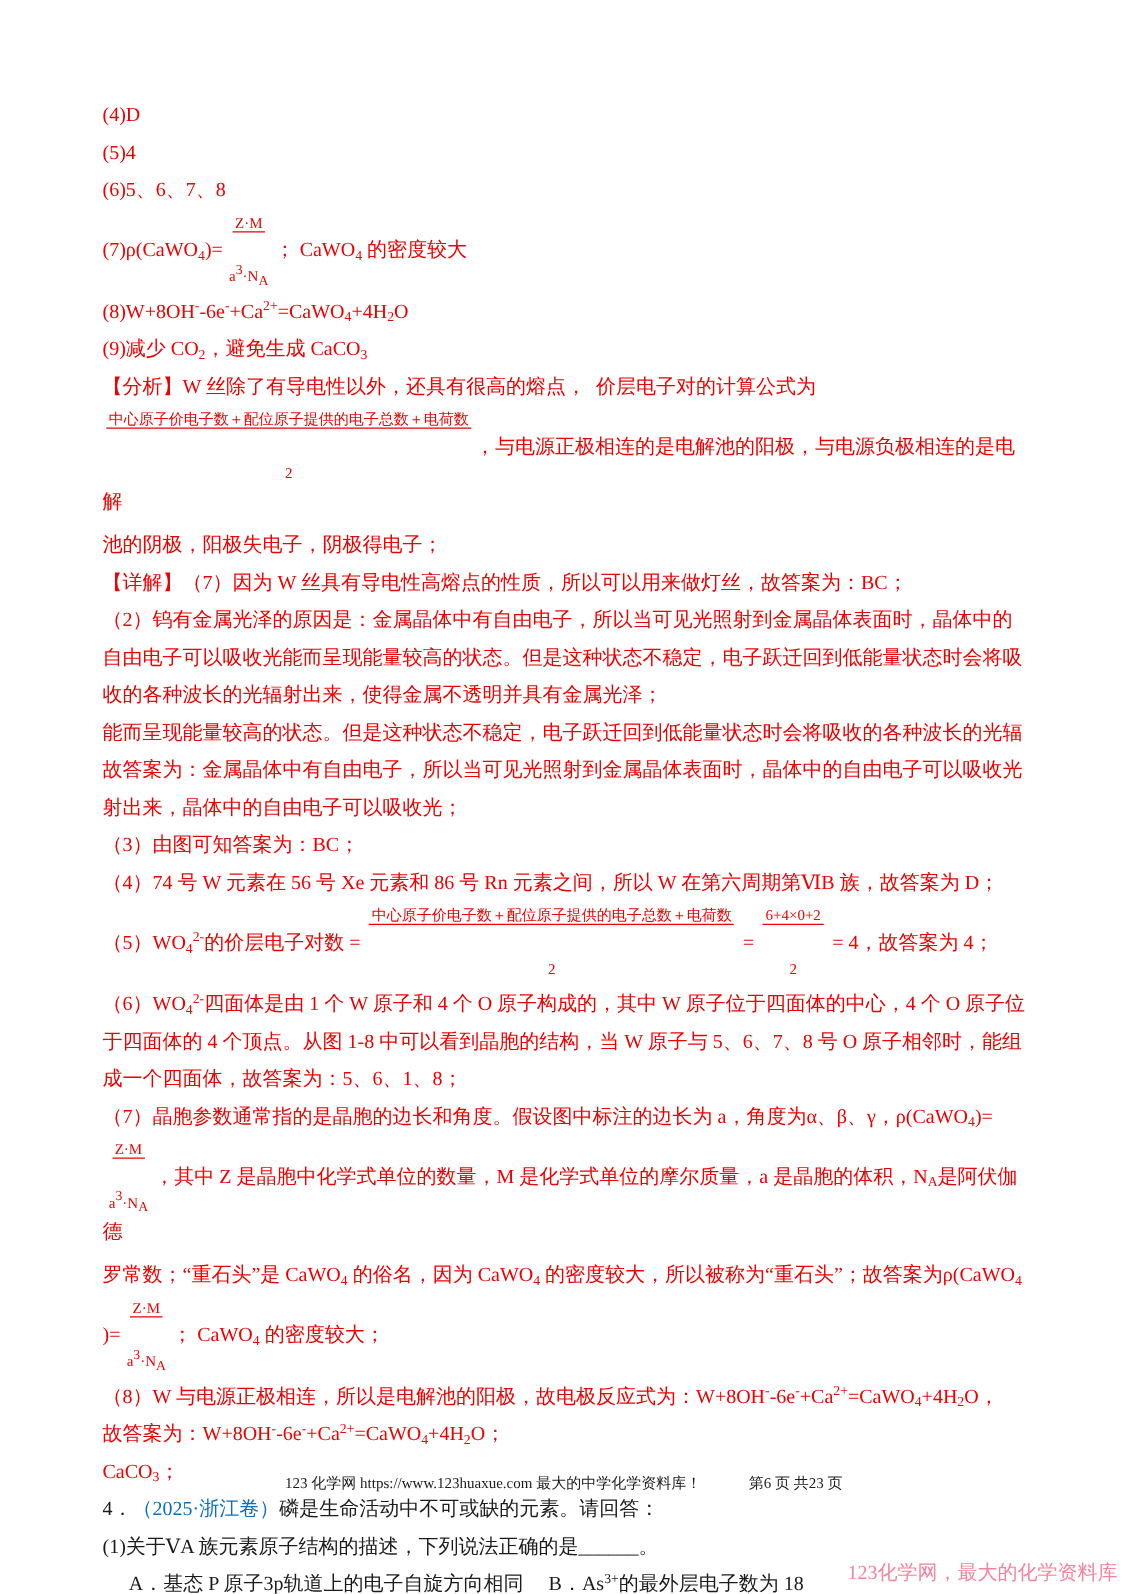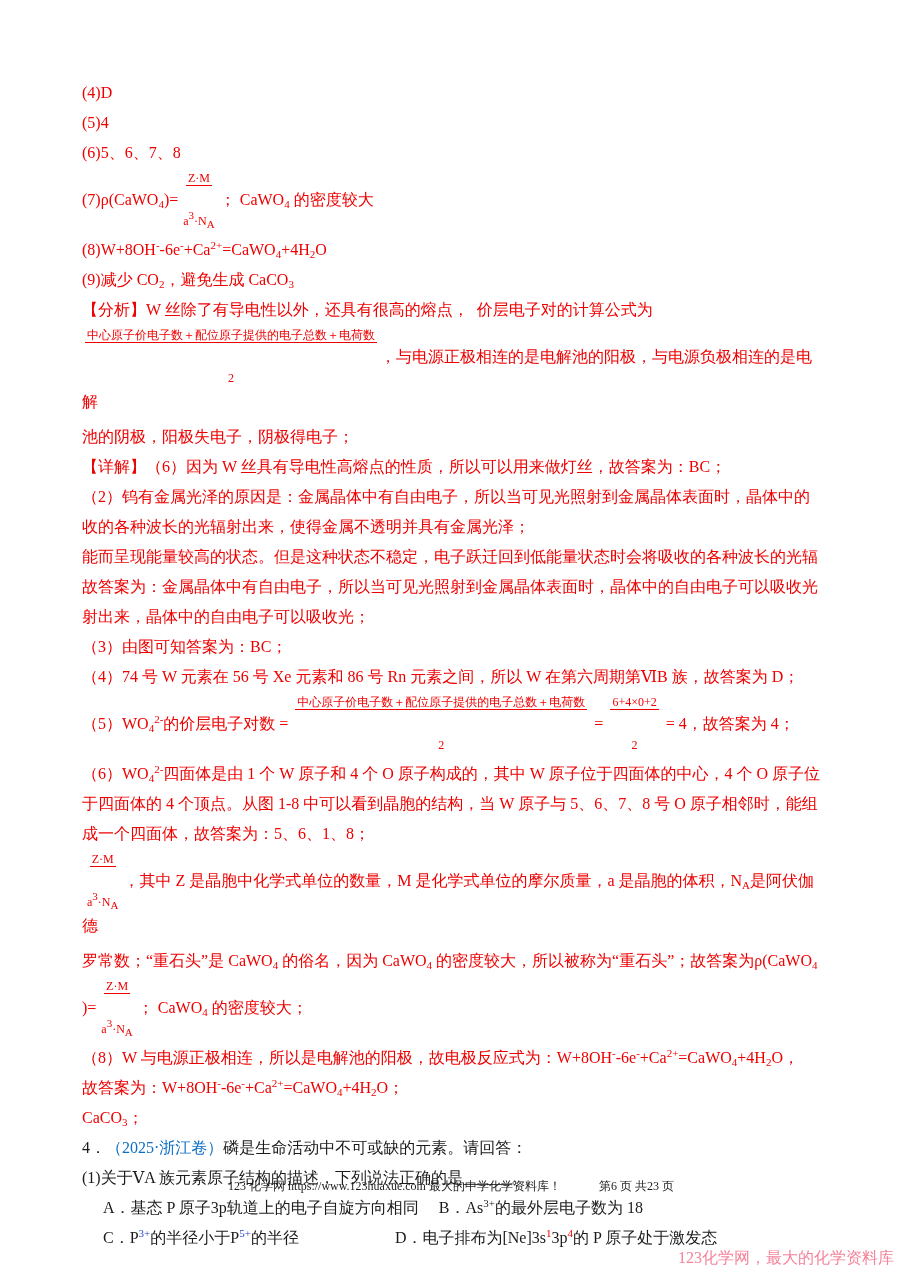--- a/index.html
+++ b/index.html
@@ -39,32 +39,34 @@
   <div class="content">
       <div class="line red">(4)D</div>
       <div class="line red">(5)4</div>
       <div class="line red">(6)5、6、7、8</div>
       <div class="line red tall">(7)ρ(CaWO<sub>4</sub>)=<span class="frac"><span class="num">Z·M</span><span class="den">a<sup>3</sup>·N<sub>A</sub></span></span>； CaWO<sub>4</sub> 的密度较大</div>
       <div class="line red">(8)W+8OH<sup>-</sup>-6e<sup>-</sup>+Ca<sup>2+</sup>=CaWO<sub>4</sub>+4H<sub>2</sub>O</div>
       <div class="line red">(9)减少 CO<sub>2</sub>，避免生成 CaCO<sub>3</sub></div>
       <div class="line red">【分析】W 丝除了有导电性以外，还具有很高的熔点，  价层电子对的计算公式为</div>
       <div class="line red tall"><span class="frac"><span class="num">中心原子价电子数＋配位原子提供的电子总数＋电荷数</span><span class="den">2</span></span>，与电源正极相连的是电解池的阳极，与电源负极相连的是电解</div>
       <div class="line red">池的阴极，阳极失电子，阴极得电子；</div>
-      <div class="line red">【详解】（6）因为 W 丝具有导电性高熔点的性质，所以可以用来做灯丝，故答案为：BC；</div>
+      <div class="line red">【详解】（7）因为 W 丝具有导电性高熔点的性质，所以可以用来做灯丝，故答案为：BC；</div>
       <div class="line red">（2）钨有金属光泽的原因是：金属晶体中有自由电子，所以当可见光照射到金属晶体表面时，晶体中的</div>
+      <div class="line red">自由电子可以吸收光能而呈现能量较高的状态。但是这种状态不稳定，电子跃迁回到低能量状态时会将吸</div>
       <div class="line red">收的各种波长的光辐射出来，使得金属不透明并具有金属光泽；</div>
       <div class="line red">能而呈现能量较高的状态。但是这种状态不稳定，电子跃迁回到低能量状态时会将吸收的各种波长的光辐</div>
       <div class="line red">故答案为：金属晶体中有自由电子，所以当可见光照射到金属晶体表面时，晶体中的自由电子可以吸收光</div>
       <div class="line red">射出来，晶体中的自由电子可以吸收光；</div>
       <div class="line red">（3）由图可知答案为：BC；</div>
       <div class="line red">（4）74 号 W 元素在 56 号 Xe 元素和 86 号 Rn 元素之间，所以 W 在第六周期第ⅥB 族，故答案为 D；</div>
       <div class="line red tall">（5）WO<sub>4</sub><sup>2-</sup>的价层电子对数 = <span class="frac"><span class="num">中心原子价电子数＋配位原子提供的电子总数＋电荷数</span><span class="den">2</span></span> = <span class="frac"><span class="num">6+4×0+2</span><span class="den">2</span></span> = 4，故答案为 4；</div>
       <div class="line red">（6）WO<sub>4</sub><sup>2-</sup>四面体是由 1 个 W 原子和 4 个 O 原子构成的，其中 W 原子位于四面体的中心，4 个 O 原子位</div>
       <div class="line red">于四面体的 4 个顶点。从图 1-8 中可以看到晶胞的结构，当 W 原子与 5、6、7、8 号 O 原子相邻时，能组</div>
       <div class="line red">成一个四面体，故答案为：5、6、1、8；</div>
+      <div class="line red">（7）晶胞参数通常指的是晶胞的边长和角度。假设图中标注的边长为 a，角度为α、β、γ，ρ(CaWO<sub>4</sub>)=</div>
       <div class="line red tall"><span class="frac"><span class="num">Z·M</span><span class="den">a<sup>3</sup>·N<sub>A</sub></span></span>，其中 Z 是晶胞中化学式单位的数量，M 是化学式单位的摩尔质量，a 是晶胞的体积，N<sub>A</sub>是阿伏伽德</div>
       <div class="line red">罗常数；“重石头”是 CaWO<sub>4</sub> 的俗名，因为 CaWO<sub>4</sub> 的密度较大，所以被称为“重石头”；故答案为ρ(CaWO<sub>4</sub></div>
       <div class="line red tall">)=<span class="frac"><span class="num">Z·M</span><span class="den">a<sup>3</sup>·N<sub>A</sub></span></span>； CaWO<sub>4</sub> 的密度较大；</div>
       <div class="line red">（8）W 与电源正极相连，所以是电解池的阳极，故电极反应式为：W+8OH<sup>-</sup>-6e<sup>-</sup>+Ca<sup>2+</sup>=CaWO<sub>4</sub>+4H<sub>2</sub>O，</div>
       <div class="line red">故答案为：W+8OH<sup>-</sup>-6e<sup>-</sup>+Ca<sup>2+</sup>=CaWO<sub>4</sub>+4H<sub>2</sub>O；</div>
       <div class="line red">CaCO<sub>3</sub>；</div>
       <div class="line black">4．<span class="c-blue b">（2025·浙江卷）</span>磷是生命活动中不可或缺的元素。请回答：</div>
       <div class="line black">(1)关于ⅤA 族元素原子结构的描述，下列说法正确的是______。</div>
       <div class="line black opt">A．基态 P 原子3p轨道上的电子自旋方向相同　 B．As<sup>3+</sup>的最外层电子数为 18</div>
       <div class="line black opt">C．P<sup class="c-supblue">3+</sup>的半径小于P<sup class="c-supblue">5+</sup>的半径　　　　　　D．电子排布为[Ne]3s<sup class="c-red">1</sup>3p<sup class="c-red">4</sup>的 P 原子处于激发态</div>

